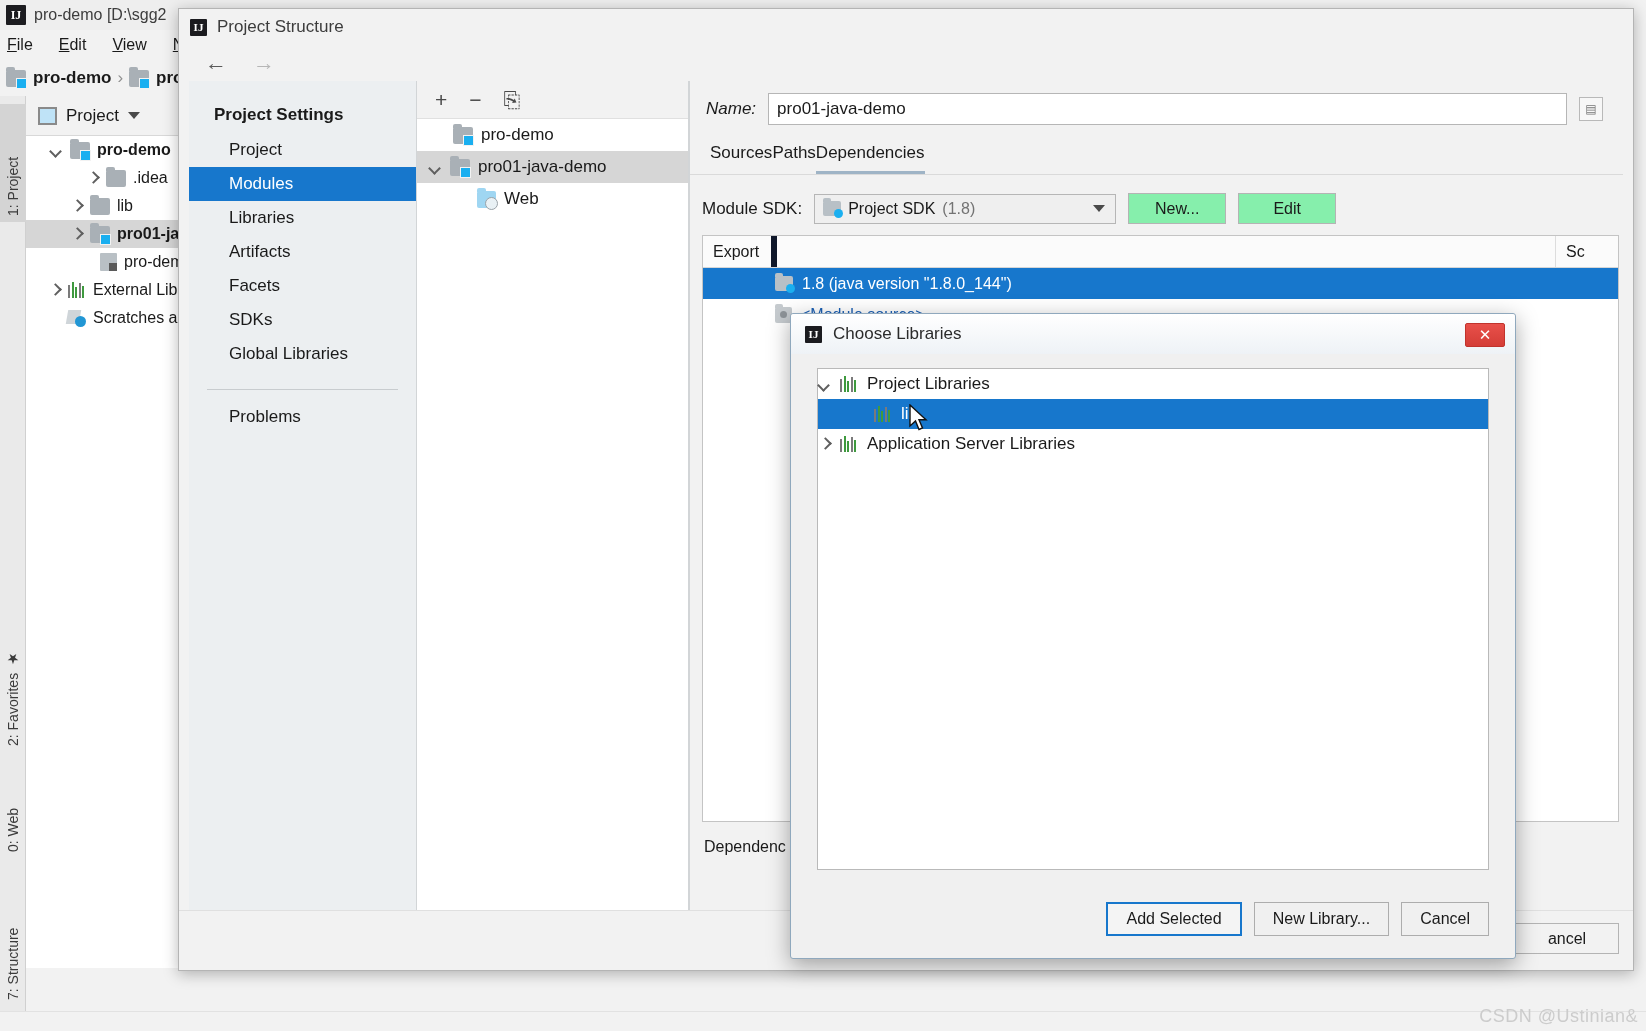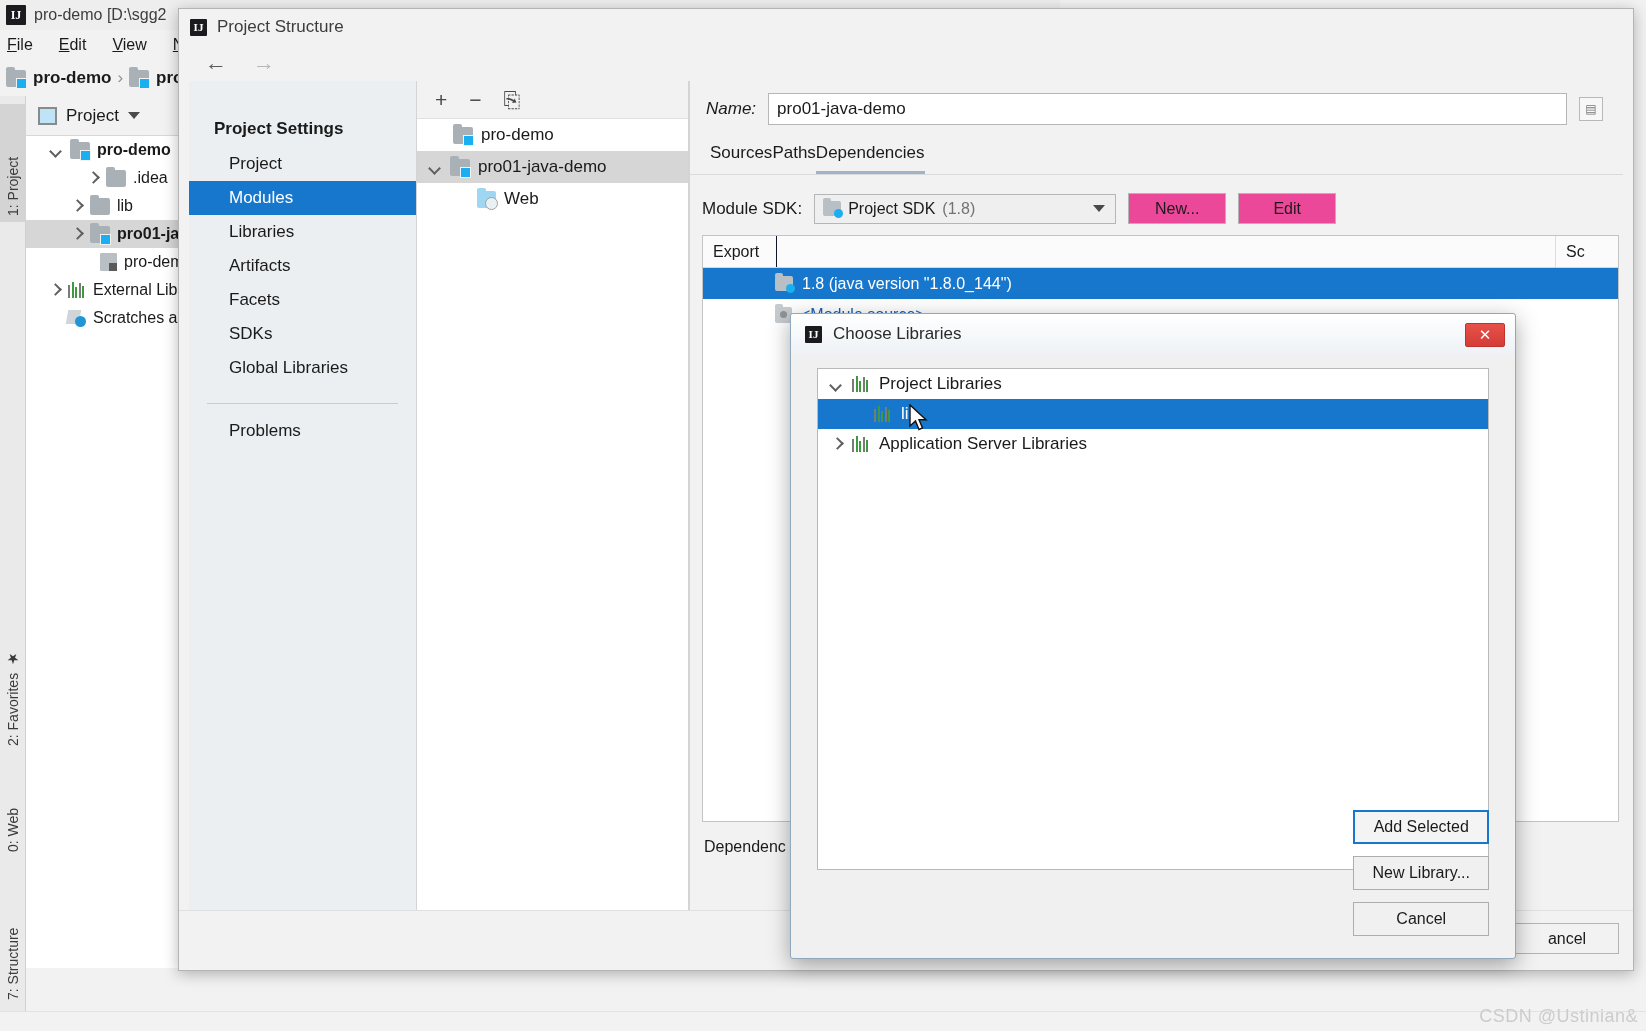--- a/index.html
+++ b/index.html
@@ -147,21 +147,21 @@
   .nav-arrow { cursor: default; }
   .nav-arrow.dim { color: #b6b6b6; }
 
   .ps-body { position:absolute; left:0; top:72px; right:0; bottom:0; }
 
   .ps-sidebar {
     position: absolute; left: 10px; top: 0; width: 228px; bottom: 60px;
     background: #eceff1; border-right: 1px solid #d2d5d7;
     padding-top: 16px;
   }
-  .ps-group { font-weight: bold; font-size: 17px; padding: 8px 0 8px 25px; color:#1a1a1a;margin-top:14px; }
+  .ps-group { font-weight: bold; font-size: 17px; padding: 8px 0 8px 25px; color:#1a1a1a; }
   .ps-item { font-size: 17px; padding: 7px 0 7px 40px; color:#1a1a1a; }
   .ps-item.active { background: #1777cc; color: #ffffff; }
   .ps-div { height:1px; background:#c8cccf; margin: 18px 18px 10px 18px; }
 
   .ps-modules {
     position: absolute; left: 238px; top: 0; width: 272px; bottom: 60px;
     background: #ffffff; border-right: 1px solid #d2d5d7;
   }
   .mod-toolbar {
     height: 38px; background:#f2f2f2; display:flex; align-items:center; gap: 22px;
@@ -203,33 +203,33 @@
     width: 302px; height: 30px; background:#efefef; border:1px solid #b6b6b6;
     display:flex; align-items:center; gap:7px; padding: 0 8px; font-size:16px; position:relative;
   }
   .combo .chev { position:absolute; right:10px; width:0;height:0;
     border-left:6px solid transparent;border-right:6px solid transparent;border-top:7px solid #4a4a4a;}
   .sdk-ico{position:relative;width:18px;height:15px;background:#b8c0c6;border-radius:2px;flex:none;}
   .sdk-ico::before{content:"";position:absolute;left:0;top:-3px;width:8px;height:4px;background:#b8c0c6;border-radius:2px 2px 0 0;}
   .sdk-ico::after{content:"";position:absolute;right:-2px;bottom:-2px;width:9px;height:9px;border-radius:50%;background:#1aaff0;}
   .dim { color:#737373; }
   .btn {
-    height: 31px; min-width: 98px; background: #ec4899; border: 1px solid #b4b4b4;
+    height: 31px; min-width: 98px; background: #86efac; border: 1px solid #b4b4b4;
     font-size: 16px; font-family:"Liberation Sans", sans-serif; color:#1a1a1a;
     display:flex;align-items:center;justify-content:center; cursor: default;
   }
 
   .dep-table {
     position:absolute; left: 12px; right: 4px; top: 154px; bottom: 88px;
     background: #ffffff; border: 1px solid #c4c4c4;
   }
   .dep-head { height: 32px; display:flex; background:#fbfbfb; border-bottom:1px solid #d6d6d6; }
   .dep-col {
     display:flex;align-items:center; font-size:16px; padding: 0 10px;
-    border-right:1px solid #0f172a;
+    border-right:6px solid #0f172a;
   }
   .dep-row { height: 31px; display:flex; align-items:center; gap:9px; padding-left: 72px; font-size:16px;}
   .dep-row.sel { background: #1777cc; color:#fff; }
   .msrc-ico{position:relative;width:17px;height:16px;background:#c6cbcf;border-radius:2px;flex:none;}
   .msrc-ico::before{content:"";position:absolute;left:0;top:-3px;width:8px;height:4px;background:#c6cbcf;border-radius:2px 2px 0 0;}
   .msrc-ico::after{content:"";position:absolute;left:5px;top:4px;width:7px;height:7px;border-radius:50%;background:#8e9499;}
 
   .dep-footer { position:absolute; left:14px; bottom: 54px; font-size:16px; }
 
   .ps-bottom {
@@ -258,25 +258,25 @@
     position:absolute; right: 10px; top: 9px; width: 40px; height: 24px;
     background: linear-gradient(#e8504a,#d43d37); border:1px solid #c0332d; border-radius:2px;
     color:#fff; font-size:15px; display:flex;align-items:center;justify-content:center;
     font-family:"Liberation Sans",sans-serif;
   }
   .cl-listbox {
     position:absolute; left: 26px; top: 54px; right: 26px; bottom: 88px;
     background:#ffffff; border:1px solid #b9b9b9;
   }
   .cl-row { height: 30px; display:flex; align-items:center; gap:9px; font-size:17px; }
-  .cl-row.l0 { padding-left: 12px; }
+  .cl-row.l0 { }
   .cl-row.l1 { padding-left: 56px; }
   .cl-row.sel { background:#1777cc; color:#ffffff; }
   .cl-buttons {
-    position:absolute; right: 26px; bottom: 22px; display:flex; gap: 12px; flex-direction: column;
+    position:absolute; right: 26px; bottom: 22px; display:flex; gap: 12px;
   }
   .cl-btn {
     height: 34px; padding: 0 18px; background:#f0f0f0; border:1px solid #adadad;
     font-size:16px; display:flex;align-items:center;justify-content:center; color:#1a1a1a;
     font-family:"Liberation Sans",sans-serif;
   }
   .cl-btn.default { border: 2px solid #1777cc; background:#f4f4f4; }
 
   .cursor-arrow { position:absolute; left:908px; top:404px; width:22px; height:28px; z-index: 90; }
 

